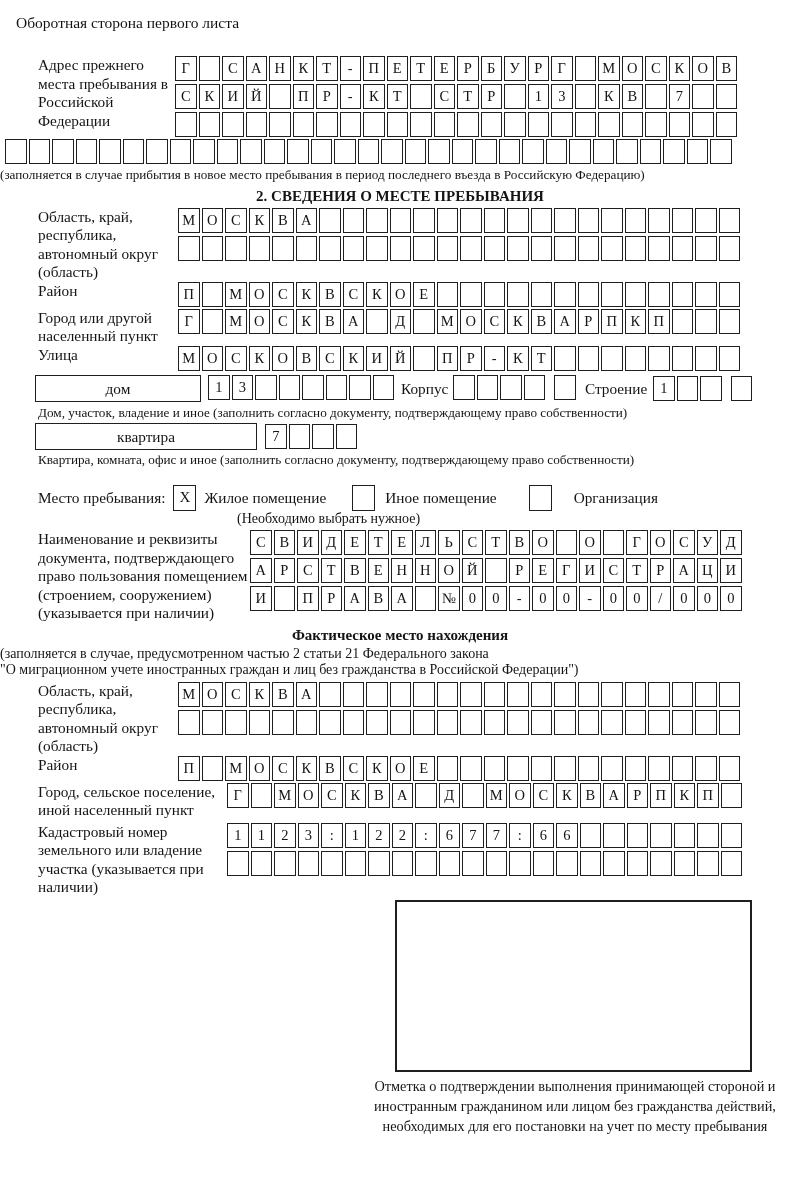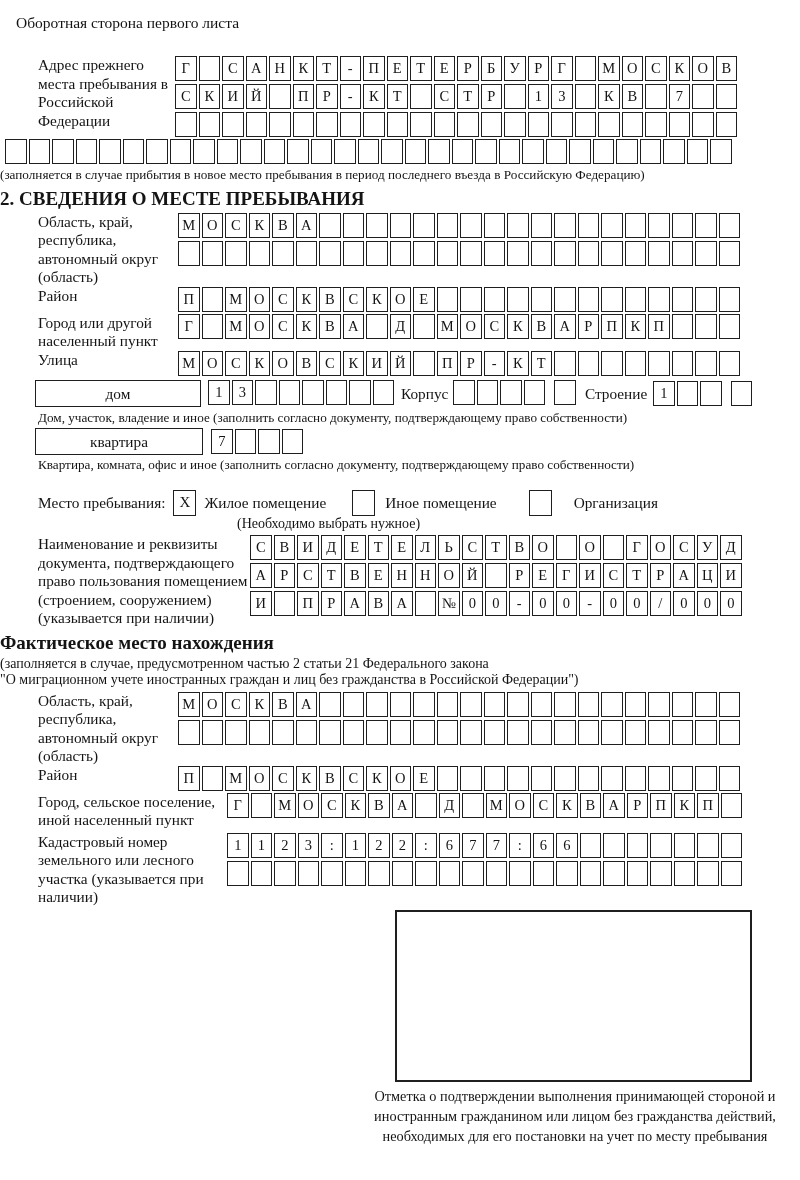--- a/index.html
+++ b/index.html
@@ -20,21 +20,21 @@
   .cell {
     flex: 0 0 21.5px; width: 21.5px; height: 25px;
     border: 1.5px solid #1f1f1f; background: #fff;
     display: flex; align-items: center; justify-content: center;
     font-size: 14.5px; line-height: 1;
   }
   .gap-last .cell:last-child { margin-left: 7px; }
 
   .caption { font-size: 13.2px; line-height: 16.5px; }
   .center { text-align: left; }
-  .sec-title { font-weight: bold; font-size: 19px; }
+  .sec-title { font-weight: bold; font-size: 15px; text-align: center; }
 
   .widebox {
     border: 1.6px solid #1f1f1f; height: 27px;
     display: flex; align-items: center; justify-content: center;
     font-size: 15.3px;
   }
   .checkbox {
     width: 23px; height: 26px; border: 1.6px solid #1f1f1f;
     display: flex; align-items: center; justify-content: center;
     font-size: 15px; flex: 0 0 auto;
@@ -348,21 +348,21 @@
   <div class="cells gap-last" style="margin-left:6px">
       <span class="cell">1</span>
       <span class="cell"></span>
       <span class="cell"></span>
       <span class="cell"></span>
     </div>
 </div>
 <div class="caption mt2" style="margin-left:38px">Дом, участок, владение и иное (заполнить согласно документу, подтверждающему право собственности)</div>
 
 <div class="apt-row">
-  <div class="widebox" style="width:168px">квартира</div>
+  <div class="widebox" style="width:222px">квартира</div>
   <div class="cells" style="margin-left:8px">
       <span class="cell">7</span>
       <span class="cell"></span>
       <span class="cell"></span>
       <span class="cell"></span>
     </div>
 </div>
 <div class="caption mt2" style="margin-left:38px">Квартира, комната, офис и иное (заполнить согласно документу, подтверждающему право собственности)</div>
 
 <div class="stay-row">
@@ -565,21 +565,21 @@
       <span class="cell">А</span>
       <span class="cell">Р</span>
       <span class="cell">П</span>
       <span class="cell">К</span>
       <span class="cell">П</span>
       <span class="cell"></span>
     </div>
 </div>
 
 <div class="frow mt3">
-  <div class="flabel w189">Кадастровый номер земельного или лесного участка (указывается при наличии)</div>
+  <div class="flabel w189">Кадастровый номер земельного или владение участка (указывается при наличии)</div>
   <div>
     <div class="cells">
         <span class="cell">1</span>
         <span class="cell">1</span>
         <span class="cell">2</span>
         <span class="cell">3</span>
         <span class="cell">:</span>
         <span class="cell">1</span>
         <span class="cell">2</span>
         <span class="cell">2</span>

